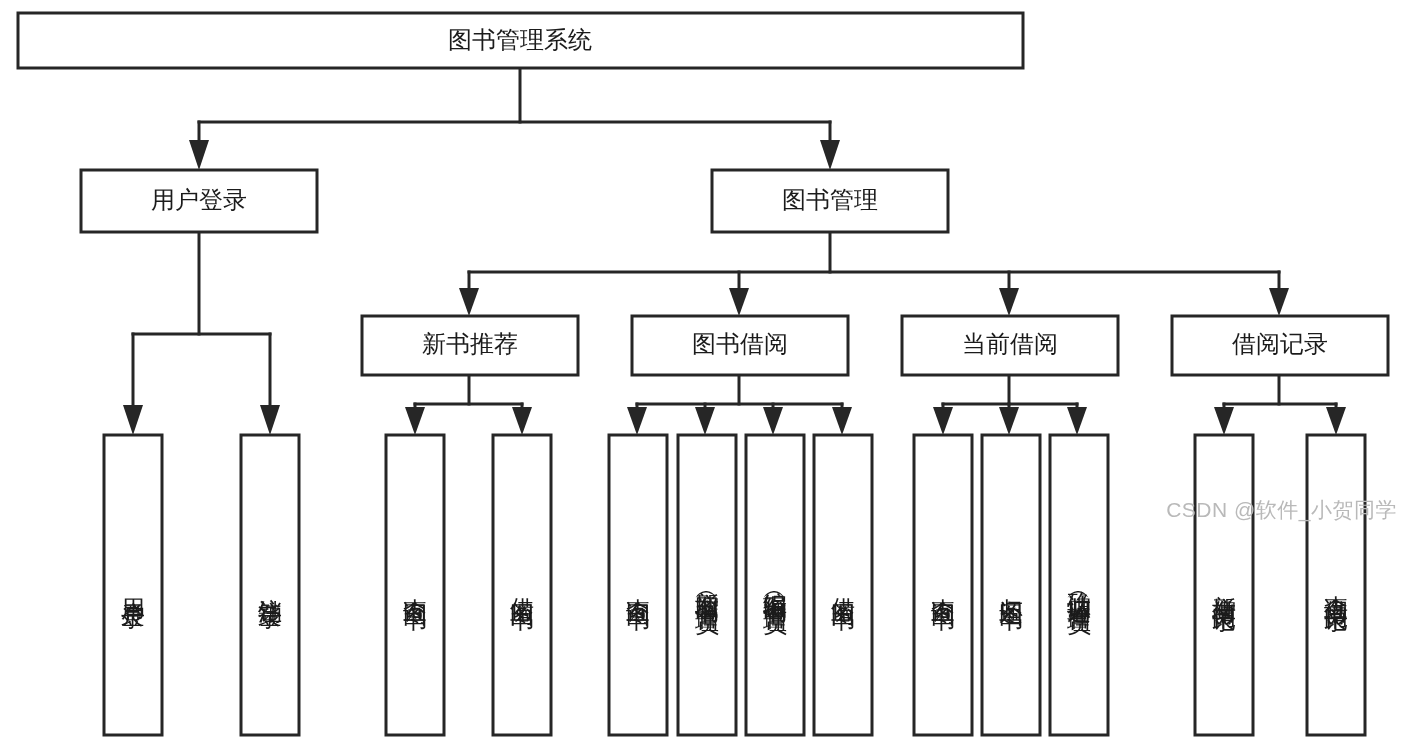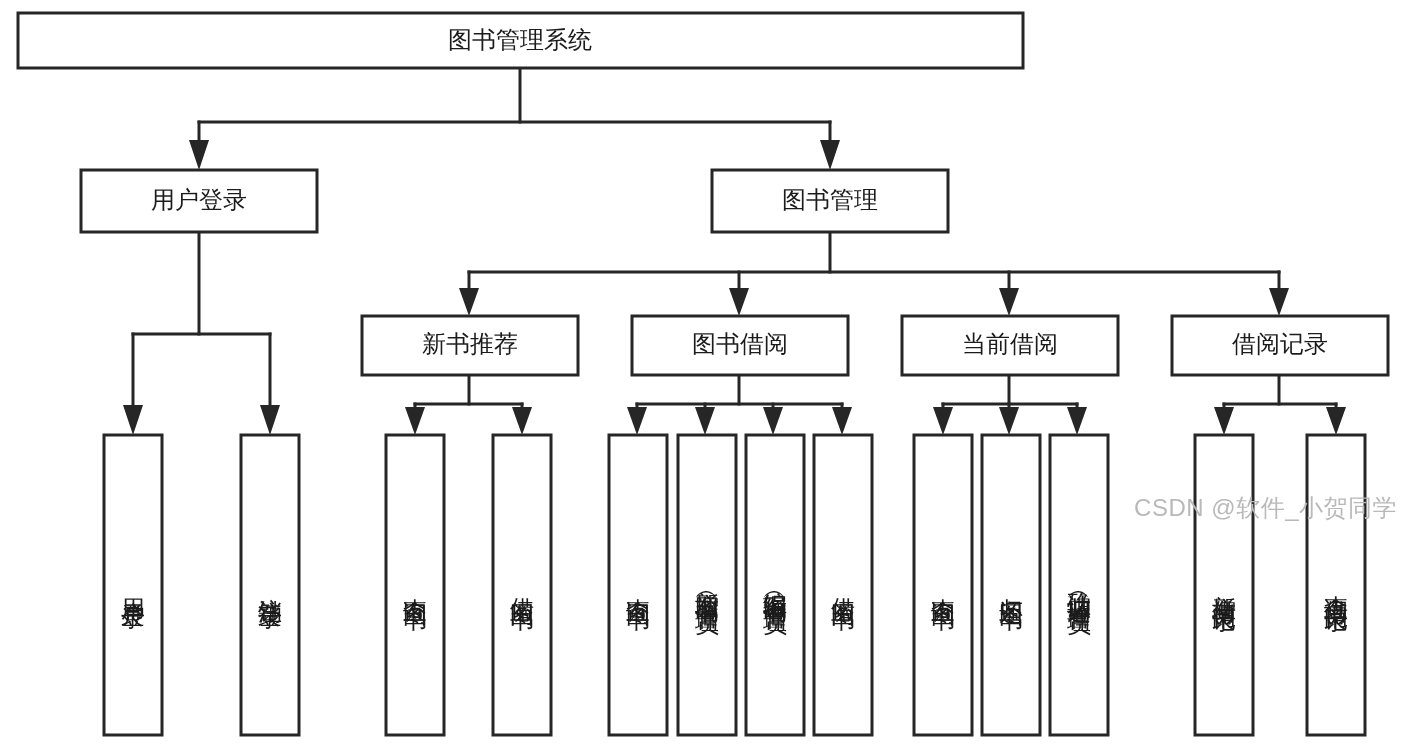--- a/index.html
+++ b/index.html
@@ -60,21 +60,21 @@
     line-height: 1;
     white-space: nowrap;
     text-align: center;
     user-select: none;
   }
   .watermark {
     position: absolute;
     right: 8px;
     bottom: 5px;
     font-family: "Liberation Sans", "DejaVu Sans", sans-serif;
-    font-size: 24px;
+    font-size: 21px;
     color: #b9b9b9;
     white-space: nowrap;
     letter-spacing: 0.5px;
   }
 </style>
 </head>
 <body>
 
 <div id="diagram-root">
 

